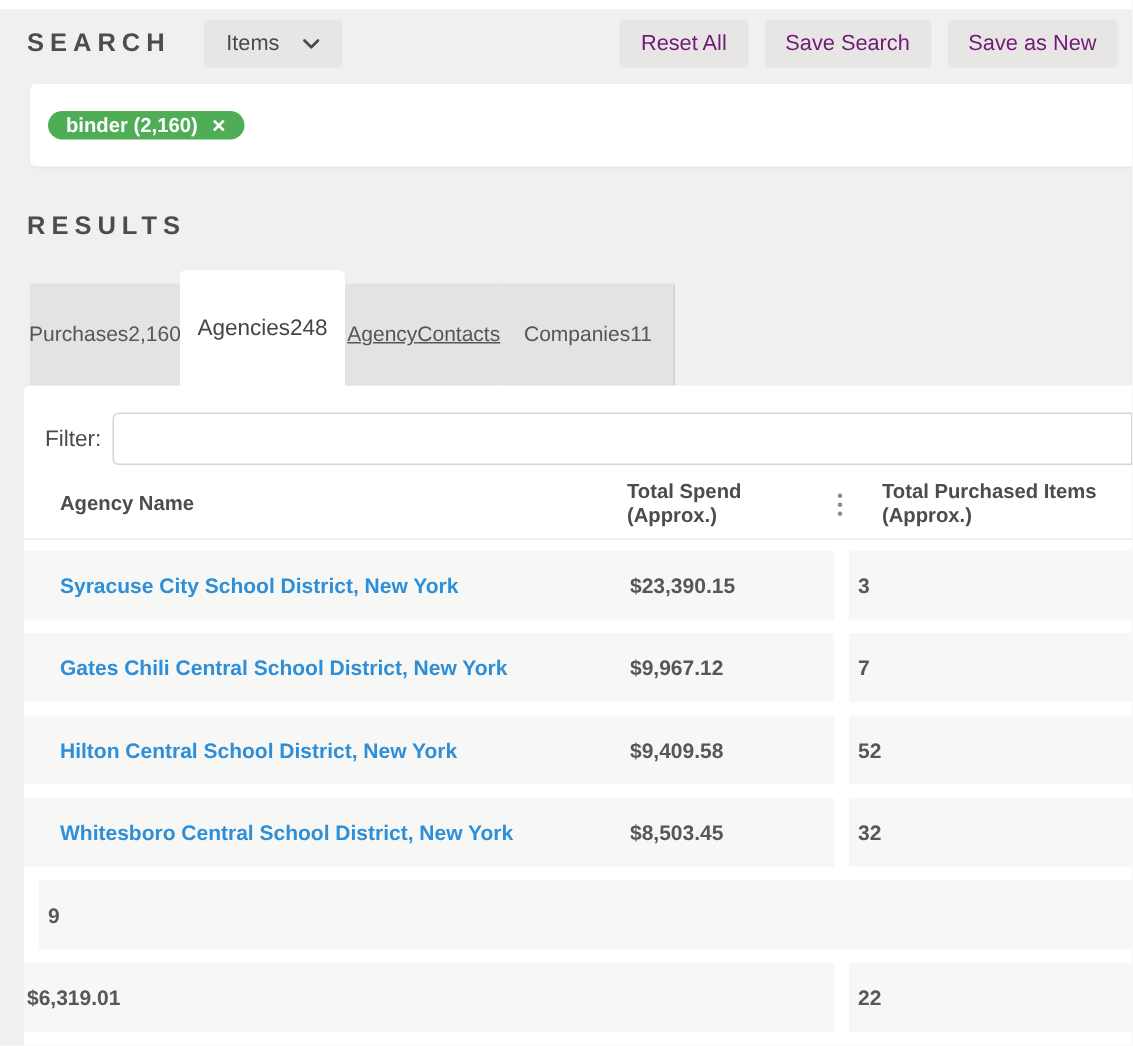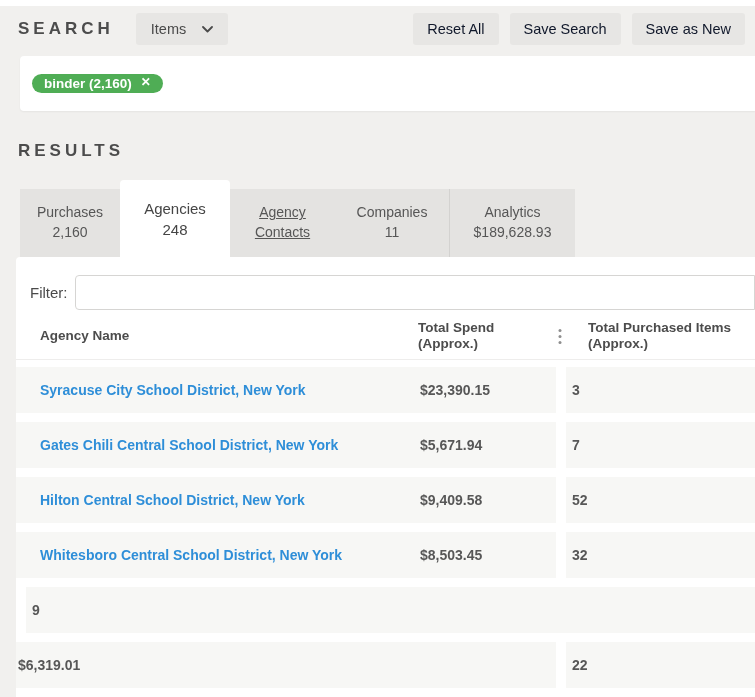--- a/index.html
+++ b/index.html
@@ -17,45 +17,45 @@
   .page-heading { font-size:17px; font-weight:700; letter-spacing:4px; color:#4c4c4c; }
   .scope-dropdown {
     margin-left:22px; display:flex; align-items:center; gap:16px;
     background:#e7e6e4; border:none; border-radius:3px;
     padding:8px 15px; font-size:14.5px; color:#4a4a4a; cursor:pointer;
     font-family:inherit;
   }
   .header-actions { margin-left:auto; display:flex; gap:11px; }
   .btn {
     background:#e7e6e4; border:none; border-radius:3px;
-    padding:8px 14px; font-size:14.5px; color:#0f172a; cursor:pointer;
+    padding:8px 14px; font-size:14.5px; color:#701a75; cursor:pointer;
     font-family:inherit;
   }
 
   
   .filter-card {
     margin-left:20px; height:55px; background:#ffffff;
     border-radius:4px 0 0 4px; box-shadow:0 1px 2px rgba(0,0,0,.05);
     display:flex; align-items:center; padding-left:12px;
   }
   .tag {
-    display:inline-flex; align-items:flex-start; gap:9px;
+    display:inline-flex; align-items:center; gap:9px;
     background:#4fad55; color:#ffffff;
     font-size:13.5px; font-weight:700;
     border-radius:12px; padding:2px 12px; cursor:default;
   }
   .tag-close { font-size:12px; font-weight:700; cursor:pointer; line-height:1; }
 
   
   .results-heading { margin:30px 0 0 18px; font-size:17px; font-weight:700; letter-spacing:4px; color:#4c4c4c; }
 
   .tabs { display:flex; align-items:flex-end; margin-left:20px; margin-top:19px; height:77px; }
   .tab {
     height:68px; background:#e4e3e1; cursor:pointer;
-    display:flex; flex-direction:column; align-items:center; justify-content:center;
+    display:flex; flex-direction:row; align-items:center; justify-content:center;
     font-size:14px; color:#565656; line-height:1.4; text-align:left;
   }
   .tab.sep { border-right:1px solid #d3d2d0; }
   .tab.active {
     height:77px; background:#ffffff; border-radius:4px 4px 0 0;
     color:#454545; font-size:15px;margin-top:36px;
   }
   .tab-w1 { width:100px; } .tab-w2 { width:110px; } .tab-w3 { width:105px;text-decoration:underline; }
   .tab-w4 { width:115px; } .tab-w5 { width:125px; }
 
@@ -134,24 +134,20 @@
     <span>248</span>
   </div>
   <div class="tab tab-w3">
     <span>Agency</span>
     <span>Contacts</span>
   </div>
   <div class="tab tab-w4 sep">
     <span>Companies</span>
     <span>11</span>
   </div>
-  <div class="tab tab-w5">
-    <span>Analytics</span>
-    <span>$189,628.93</span>
-  </div>
 </div>
 
 <div class="panel">
 
   <div class="filter-row">
     <label class="filter-label">Filter:</label>
     <input class="filter-input" type="text" value="" style="">
   </div>
 
   <div class="thead">
@@ -180,21 +176,21 @@
         <a class="row-name">Syracuse City School District, New York</a>
         <span class="row-spend">$23,390.15</span>
       </div>
       <div class="row-gap"></div>
       <div class="row-items">3</div>
     </div>
 
     <div class="row">
       <div class="row-main">
         <a class="row-name">Gates Chili Central School District, New York</a>
-        <span class="row-spend">$5,671.94</span>
+        <span class="row-spend">$9,967.12</span>
       </div>
       <div class="row-gap"></div>
       <div class="row-items">7</div>
     </div>
 
     <div class="row">
       <div class="row-main">
         <a class="row-name">Hilton Central School District, New York</a>
         <span class="row-spend">$9,409.58</span>
       </div>

